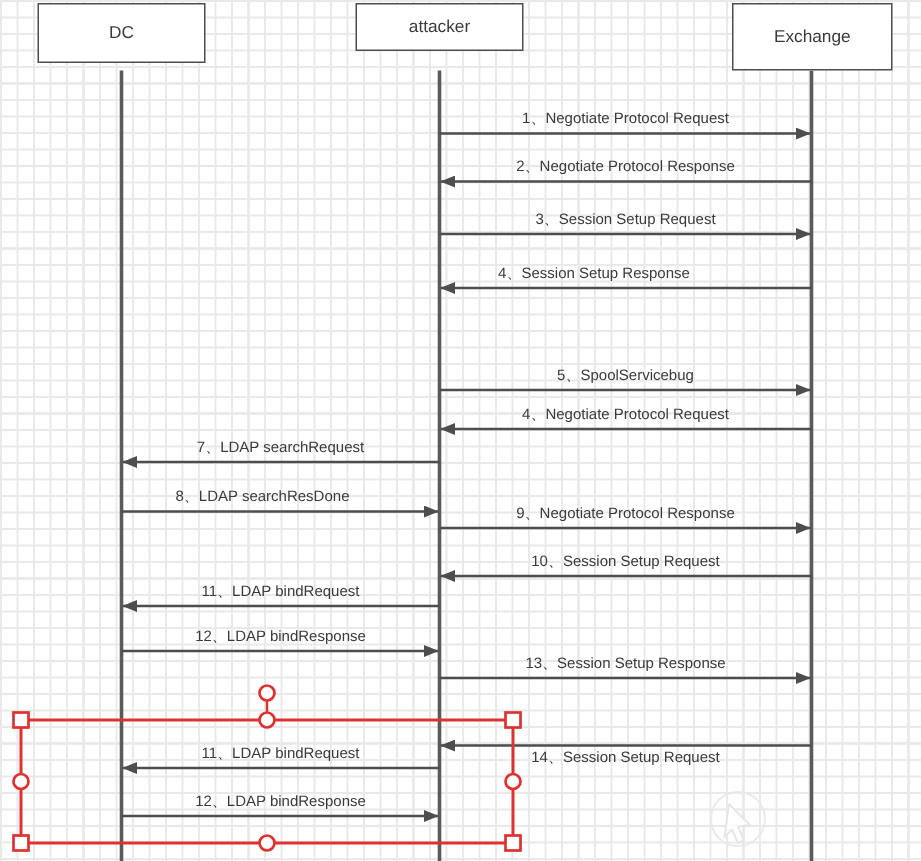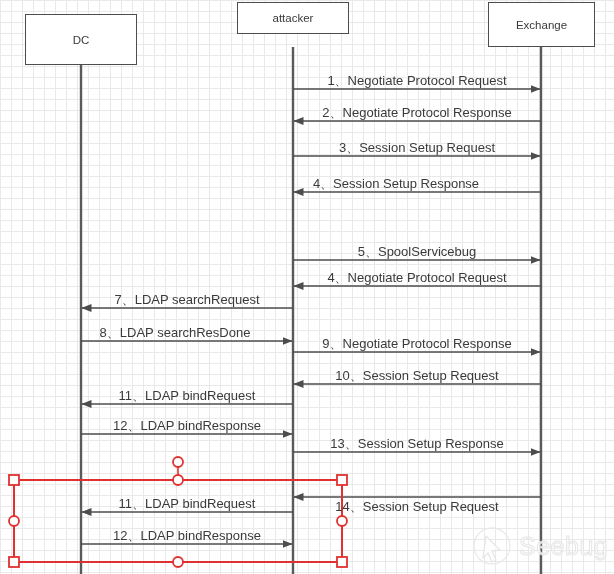--- a/index.html
+++ b/index.html
@@ -19,21 +19,21 @@
     background-size:11px 11px, 11px 11px, 55px 55px, 55px 55px;
     background-position:0 0, 0 0, 0 0, 0 0;
   }
   #diagram{position:absolute;left:0;top:0;width:614px;height:574px;}
   .actor-box{
     position:absolute;background:#ffffff;border:1.6px solid #4d4d4d;
     display:flex;align-items:center;justify-content:center;
     font-size:11.5px;color:#3a3a3a;box-sizing:border-box;
   }
   .msg-label{
-    position:absolute;font-size:13px;color:#3a3a3a;
+    position:absolute;font-size:10px;color:#3a3a3a;
     white-space:nowrap;transform:translateX(-50%);
   }
   .watermark{
     position:absolute;left:470px;top:525px;
     display:flex;align-items:center;gap:5px;
     opacity:.9;pointer-events:none;
   }
   .wm-text{
     font-size:25px;color:#fdfdfd;
     -webkit-text-stroke:1px #e3e3e3;
@@ -84,21 +84,21 @@
         <rect x="9" y="557" width="10" height="10" fill="#ffffff" stroke="#e03030" stroke-width="1.8"></rect>
         <rect x="337" y="557" width="10" height="10" fill="#ffffff" stroke="#e03030" stroke-width="1.8"></rect>
         <circle cx="178" cy="480" r="5" fill="#ffffff" stroke="#e03030" stroke-width="1.8"></circle>
         <circle cx="178" cy="562" r="5" fill="#ffffff" stroke="#e03030" stroke-width="1.8"></circle>
         <circle cx="14" cy="521" r="5" fill="#ffffff" stroke="#e03030" stroke-width="1.8"></circle>
         <circle cx="342" cy="521" r="5" fill="#ffffff" stroke="#e03030" stroke-width="1.8"></circle>
       </g>
   </svg>
 
   <div id="actorBoxes">
-      <div class="actor-box" style="left: 25px; top: 14px; width: 112px; height: 51px;">
+      <div class="actor-box" style="left: 25px; top: 2px; width: 112px; height: 40px;">
         <span>DC</span>
       </div>
       <div class="actor-box" style="left: 237px; top: 2px; width: 112px; height: 32px;">
         <span>attacker</span>
       </div>
       <div class="actor-box" style="left: 488px; top: 2px; width: 107px; height: 45px; justify-content: center;">
         <span>Exchange</span>
       </div>
     </div>
   <div id="msgLabels">
@@ -118,16 +118,15 @@
       <div class="msg-label" style="left: 417px; top: 498px;">14、Session Setup Request</div>
       <div class="msg-label" style="left: 187px; top: 495px;">11、LDAP bindRequest</div>
       <div class="msg-label" style="left: 187px; top: 527px;">12、LDAP bindResponse</div>
     </div>
 
   <div class="watermark">
     <svg width="44" height="42" viewBox="0 0 44 42">
       <path d="M22 3 C32 3 40 11 40 21 C40 31 32 39 22 39 C12 39 4 31 4 21 C4 11 12 3 22 3 Z" fill="none" stroke="#e8e8e8" stroke-width="1.4"></path>
       <path d="M16 11 L30 25 L22 26 L26 35 L22 37 L18 28 L13 33 Z" fill="#ffffff" stroke="#e4e4e4" stroke-width="1.3" stroke-linejoin="round"></path>
     </svg>
-    <span class="wm-text">Seebug</span>
   </div>
 
 </div>
 
 </body></html>

